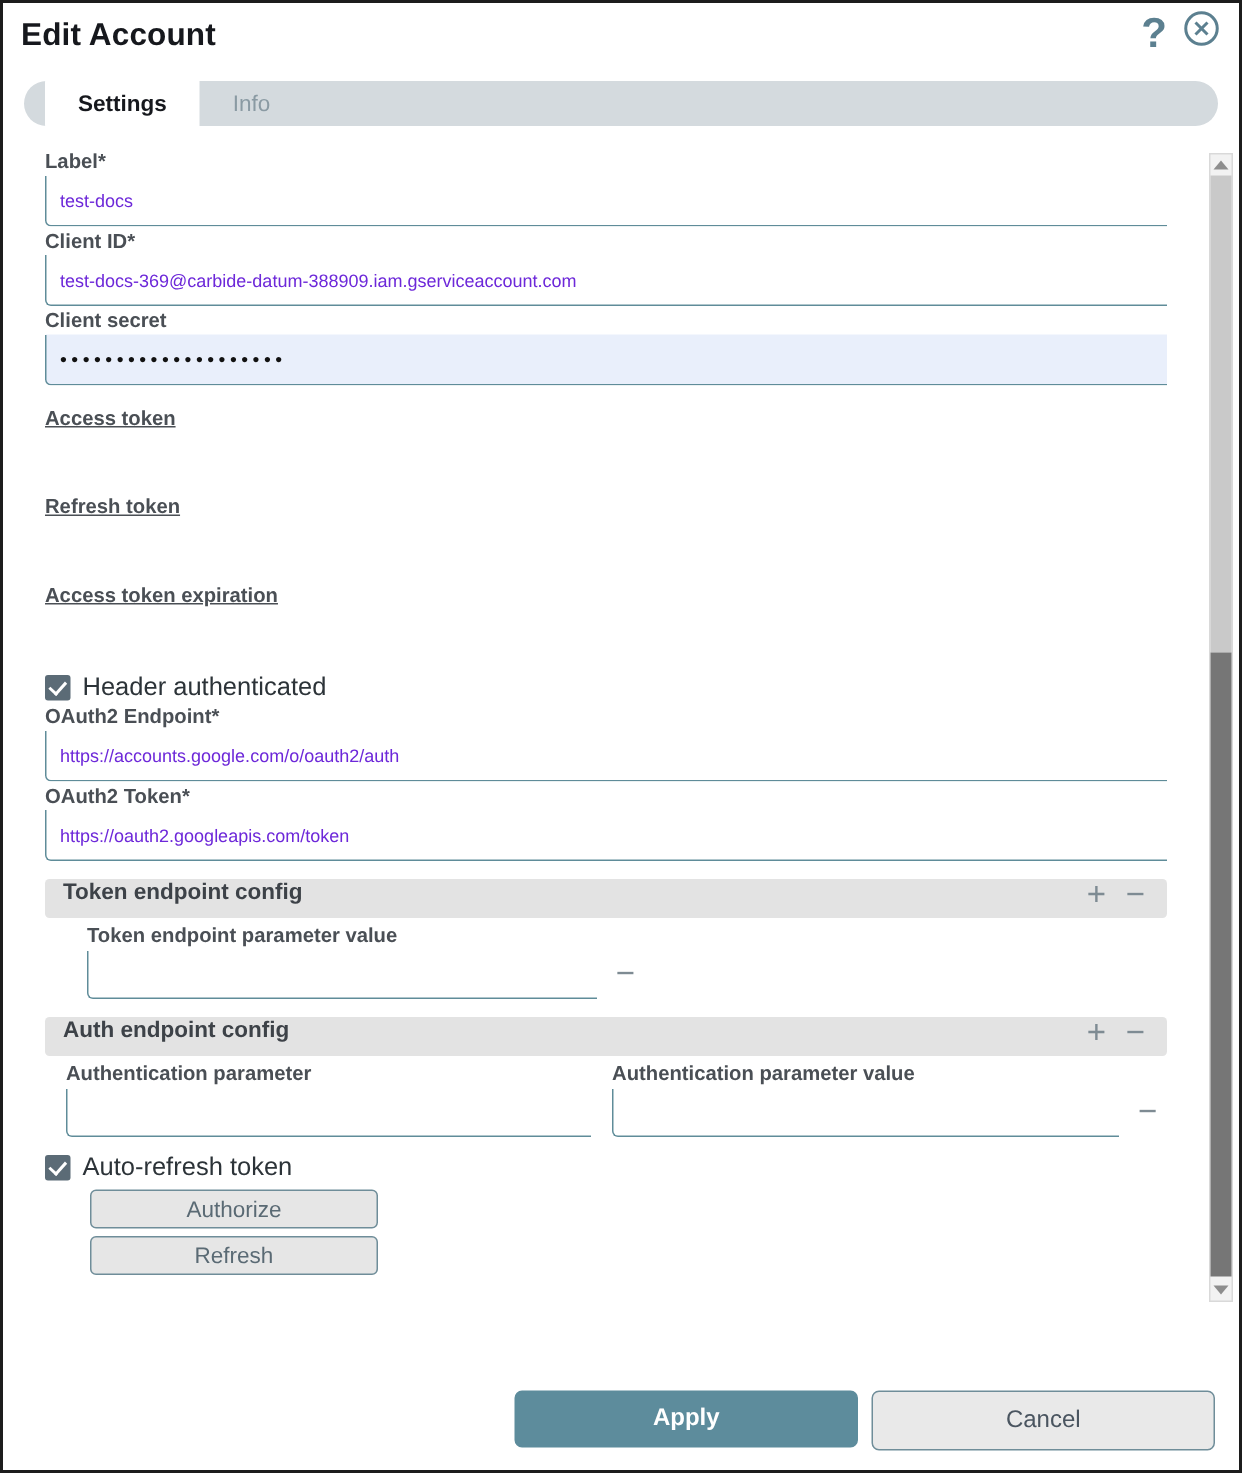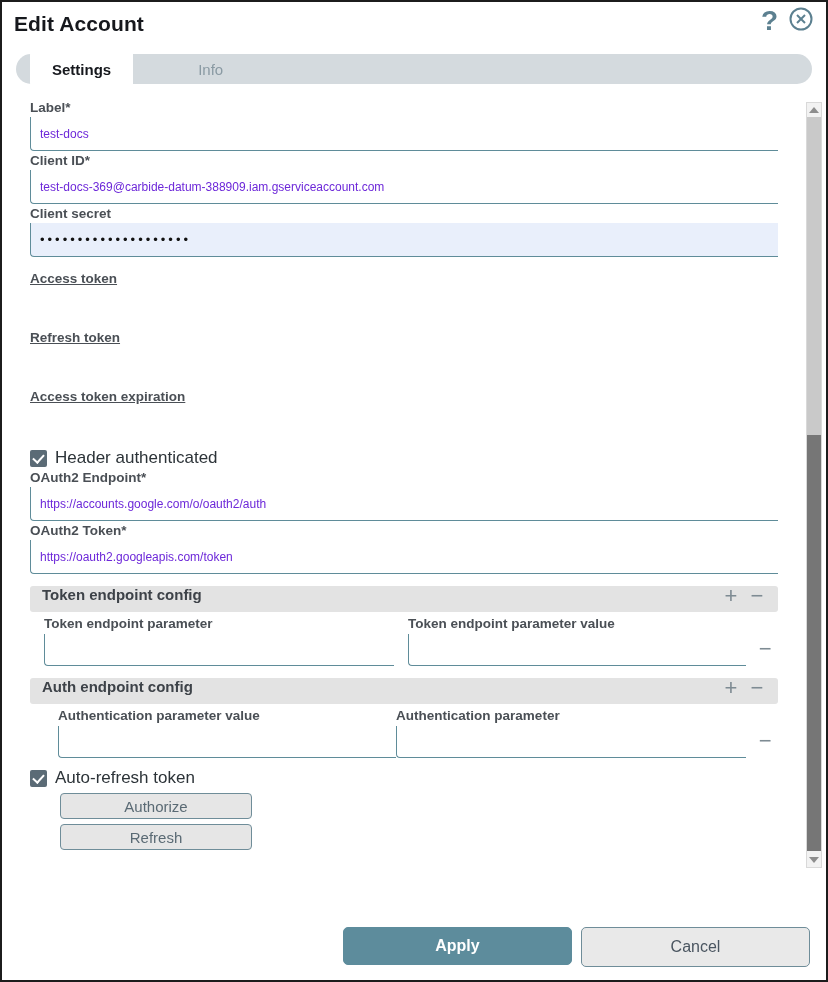--- a/index.html
+++ b/index.html
@@ -50,21 +50,20 @@
   
   .tabstrip {
     position: relative;
     margin: 8px 14px 0 14px;
     height: 30px;
     background: #d4dade;
     border-radius: 15px;
     display: flex;
     align-items: stretch;
     overflow: hidden;
-    gap: 43px;
   }
   .tab {
     display: flex;
     align-items: center;
     justify-content: center;
     font-size: 15px;
     padding: 0 22px;
     cursor: pointer;
     color: #8a9aa3;
   }
@@ -382,45 +381,41 @@
         <div class="input-line">https://oauth2.googleapis.com/token</div>
       </div>
 
       <div class="section">
         <div class="section-head">
           <span class="section-title">Token endpoint config</span>
           <span class="pm-btn">+</span>
           <span class="pm-btn">−</span>
         </div>
         <div class="param-row">
-          <div class="param-col p1">
-            <span class="param-label">Token endpoint parameter</span>
-            <div class="param-input"></div>
-          </div>
           <div class="param-col p2">
             <span class="param-label">Token endpoint parameter value</span>
             <div class="param-input"></div>
           </div>
           <span class="row-minus">−</span>
         </div>
       </div>
 
       <div class="section">
         <div class="section-head">
           <span class="section-title">Auth endpoint config</span>
           <span class="pm-btn">+</span>
           <span class="pm-btn">−</span>
         </div>
         <div class="param-row">
+          <div class="param-col p1">
+            <span class="param-label">Authentication parameter</span>
+            <div class="param-input"></div>
+          </div>
           <div class="param-col p2">
             <span class="param-label">Authentication parameter value</span>
-            <div class="param-input"></div>
-          </div>
-          <div class="param-col p1">
-            <span class="param-label">Authentication parameter</span>
             <div class="param-input"></div>
           </div>
           <span class="row-minus">−</span>
         </div>
       </div>
 
       <div class="cbrow">
         <span class="cbox"></span>
         <span class="cblabel">Auto-refresh token</span>
       </div>

